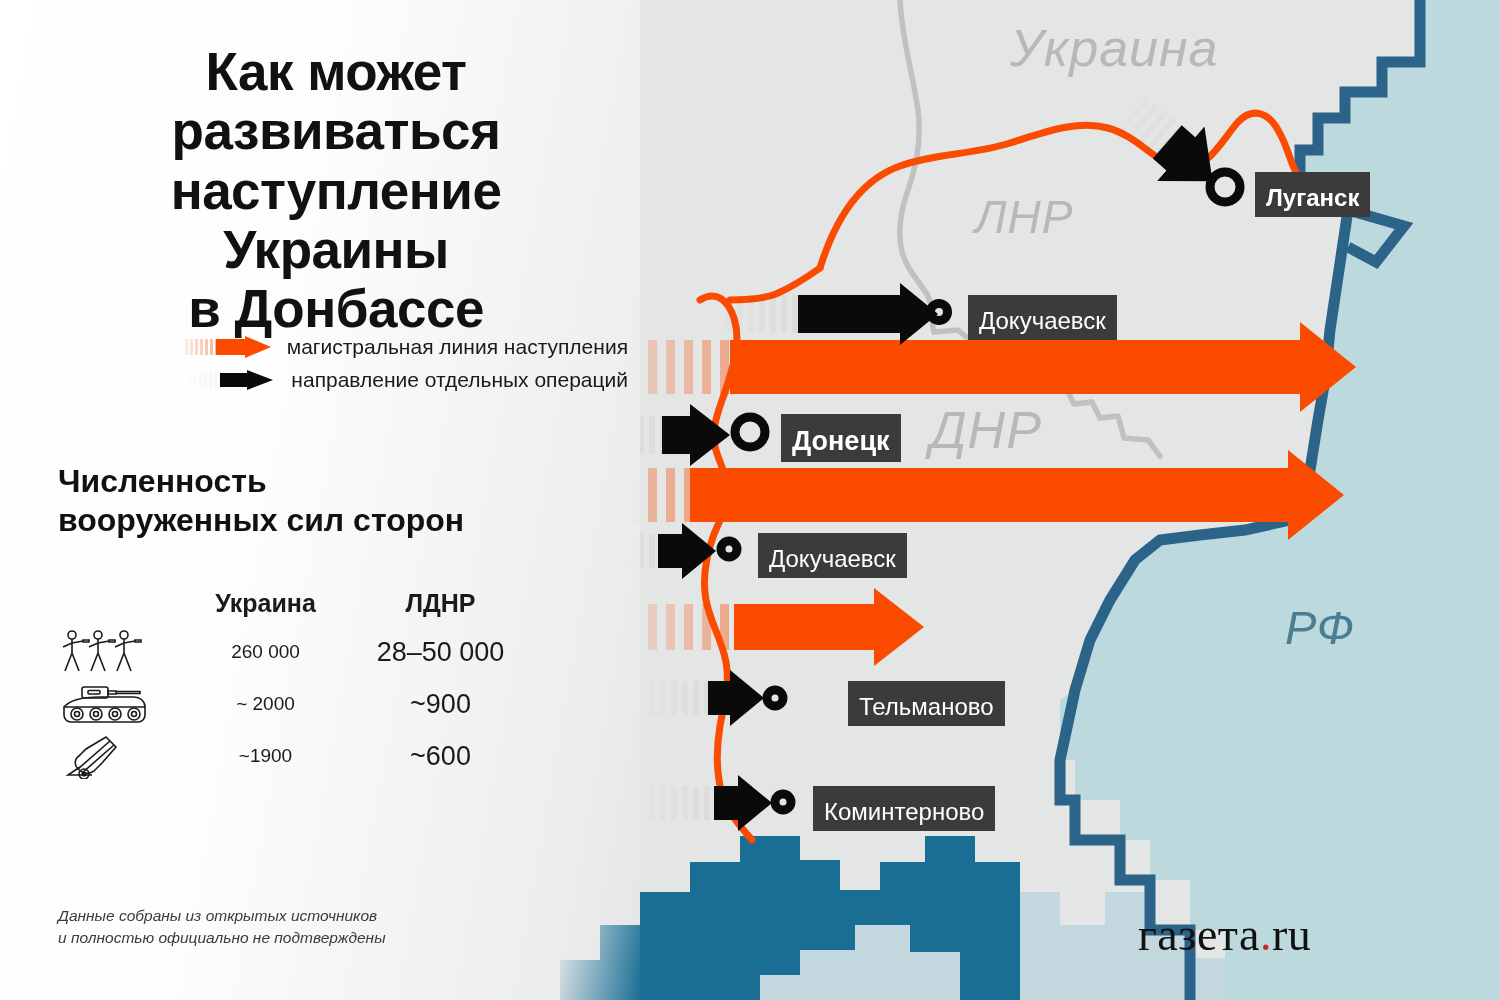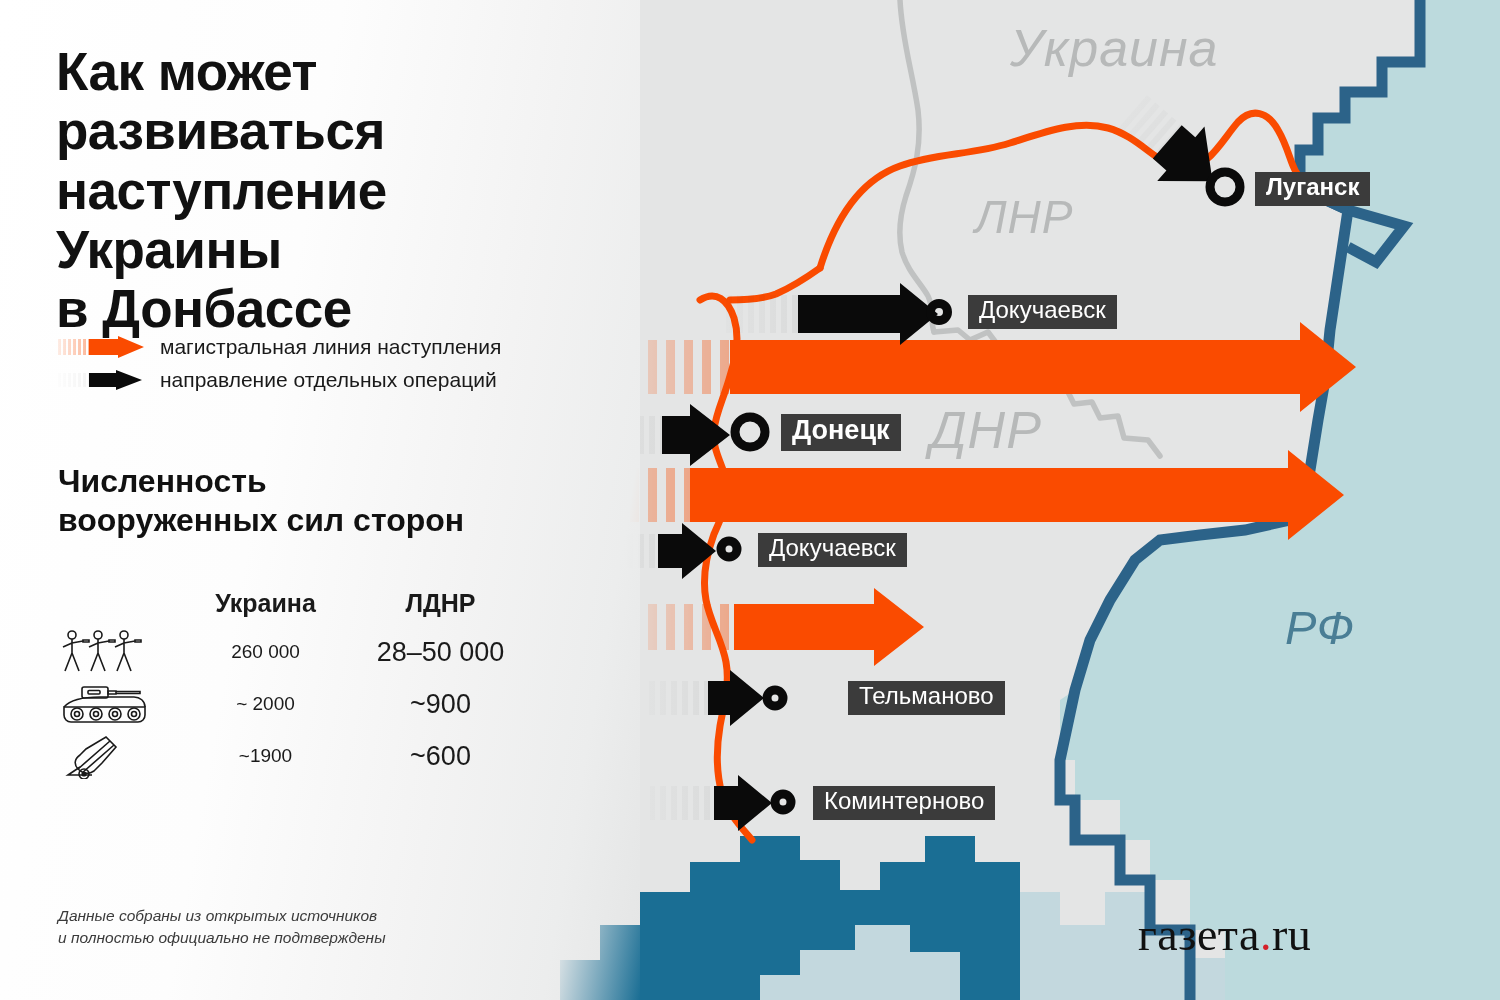--- a/index.html
+++ b/index.html
@@ -21,25 +21,25 @@
     background:linear-gradient(100deg,#ffffff 0%,#fdfdfd 42%,#f3f3f3 70%,#eceded 88%,rgba(236,237,237,0) 100%);
     pointer-events:none;
   }
   #panel > *{pointer-events:auto;}
 
   .title{
     position:absolute;left:56px;top:42px;width:560px;
     font-size:53px;line-height:1.12;font-weight:bold;color:#111;
     letter-spacing:-0.5px;
   }
-  .title span{display:block;}
+  .title span{display:block;text-align:center;}
 
   
   .legend{position:absolute;left:58px;top:332px;width:570px;}
-  .legend-row{display:flex;align-items:center;height:29px;margin-bottom:4px;}
+  .legend-row{display:flex;align-items:center;height:29px;margin-bottom:4px;justify-content:flex-end;}
   .legend-arrow{width:86px;height:22px;flex:0 0 86px;margin-right:16px;}
   .legend-label{font-size:21px;color:#1a1a1a;white-space:nowrap;}
 
   
   .forces-title{
     position:absolute;left:58px;top:462px;width:520px;
     font-size:32px;line-height:1.22;font-weight:bold;color:#111;
   }
   .forces-title span{display:block;}
 
@@ -60,21 +60,21 @@
   .logo{
     position:absolute;left:1138px;top:908px;
     font-family:"Liberation Serif","DejaVu Serif",serif;
     font-size:46px;color:#111;letter-spacing:0.5px;white-space:nowrap;
   }
   .logo .dot{color:#d42029;}
 
   
   .chip{
     position:absolute;background:#3b3b3b;color:#fff;
-    font-size:24px;padding:1px 11px 5px 11px;white-space:nowrap;
+    font-size:24px;padding:12px 11px 5px 11px;white-space:nowrap;
     line-height:1.15;
   }
   .chip.bold{font-weight:bold;}
   .region-label{
     position:absolute;color:#b7b9b9;font-style:italic;font-weight:300;
     white-space:nowrap;letter-spacing:1px;
   }
   .rf-label{
     position:absolute;color:#4a7e95;font-style:italic;font-weight:300;
     white-space:nowrap;font-size:47px;letter-spacing:1px;

